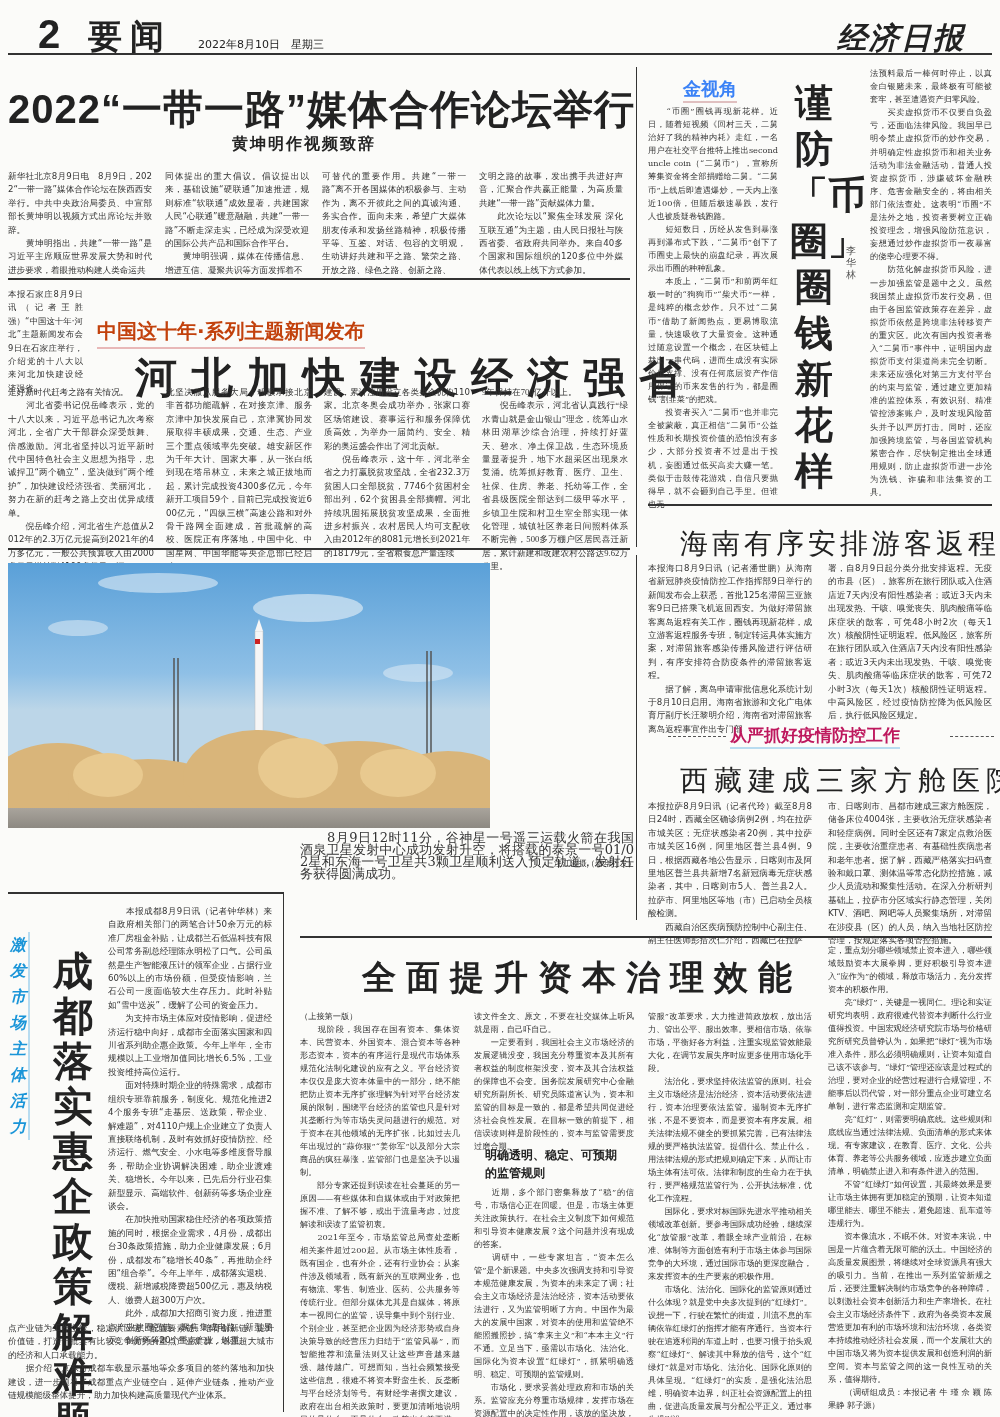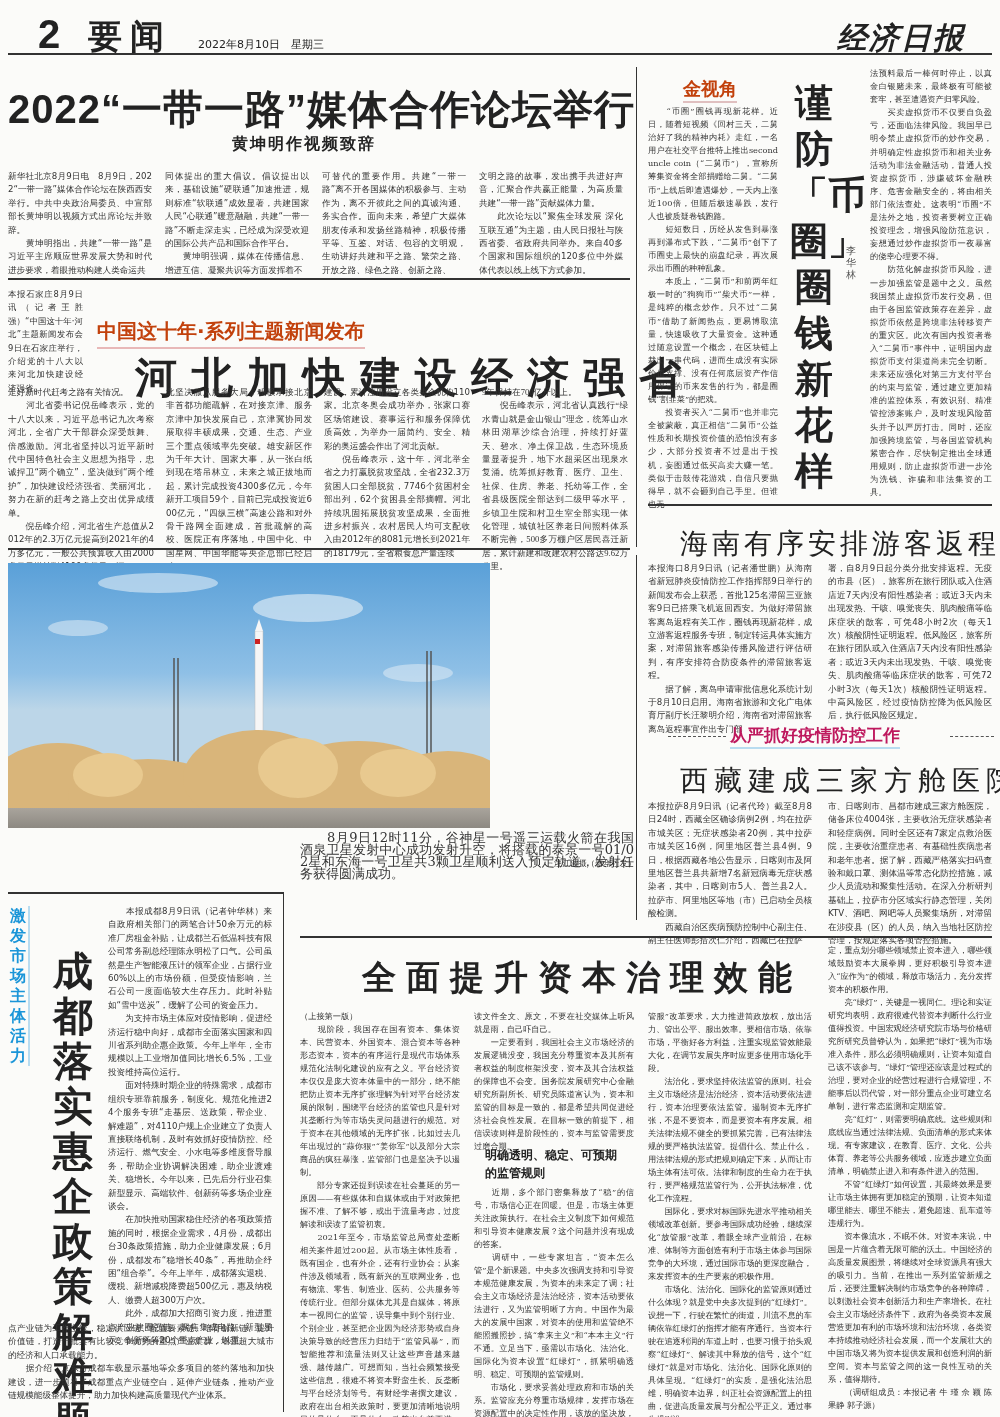--- a/index.html
+++ b/index.html
@@ -15,32 +15,32 @@
   .pg-sec { left: 88px; top: 14px; font-size: 34px; font-weight: bold; font-family: "DejaVu Serif", serif; letter-spacing: 8px; }
   .pg-date { left: 198px; top: 37px; font-size: 11px; color: #222; }
   .logo { right: 35px; top: 18px; font-size: 30px; font-family: "DejaVu Serif", serif; font-style: italic; font-weight: bold; letter-spacing: 2px; }
 
   
   .h-main { left: 8px; top: 82px; font-size: 40px; font-weight: bold; font-family: "Liberation Sans", sans-serif; letter-spacing: 1px; white-space: nowrap; }
   .h-sub { left: 232px; top: 134px; font-size: 16px; font-weight: bold; font-family: "DejaVu Serif", serif; letter-spacing: 2px; }
   .red-kicker { left: 97px; top: 318px; font-size: 20px; color: #c2410c; font-weight: bold; border-bottom: 2px solid #e8b8b8; padding-bottom: 2px; }
   .h-hebei { left: 135px; top: 350px; font-size: 42px; font-family: "DejaVu Serif", serif; font-weight: bold; letter-spacing: 14px; white-space: nowrap; }
 
-  .jin-title { left: 683px; top: 77px; font-size: 18px; color: #c2410c; font-weight: bold; border-bottom: 2px solid #e0c0c0; }
+  .jin-title { left: 683px; top: 77px; font-size: 18px; color: #3b82f6; font-weight: bold; border-bottom: 2px solid #e0c0c0; }
   .vert-title { left: 790px; top: 80px; width: 48px; font-size: 38px; font-weight: bold; line-height: 46px; text-align: center; font-family: "DejaVu Sans", sans-serif; }
   .author-vert { left: 846px; top: 245px; width: 12px; font-size: 10px; line-height: 12px; color: #555; }
 
   .h-hainan { left: 680px; top: 525px; font-size: 28px; letter-spacing: 4px; white-space: nowrap; }
   .blue-kicker { left: 730px; top: 724px; font-size: 17px; color: #be185d; font-weight: bold; border-bottom: 2px solid #b8dcf0; }
   .dash-l { left: 668px; top: 736px; width: 58px; border-top: 1px dashed #555; }
   .dash-r { left: 950px; top: 736px; width: 44px; border-top: 1px dashed #555; }
   .h-tibet { left: 680px; top: 762px; font-size: 28px; letter-spacing: 6px; white-space: nowrap; }
 
   .h-capital { left: 362px; top: 955px; font-size: 34px; font-weight: bold; letter-spacing: 10px; white-space: nowrap; font-family: "Liberation Sans", sans-serif; }
-  .blue-vert { left: 10px; top: 906px; width: 20px; font-size: 16px; line-height: 20px; color: #1a95d8; font-weight: bold; border-right: 2px solid #b8dcf0; }
+  .blue-vert { left: 10px; top: 932px; width: 20px; font-size: 16px; line-height: 26px; color: #1a95d8; font-weight: bold; border-right: 2px solid #b8dcf0; font-style: italic; }
   .vert-chengdu { left: 48px; top: 900px; width: 50px; font-size: 40px; line-height: 45px; font-family: "DejaVu Serif", serif; font-weight: bold; text-align: center; margin-top: 48px; }
   .subhead-cap { left: 485px; top: 1146px; font-size: 12px; font-weight: bold; line-height: 18px; }
 
   .photo { left: 8px; top: 563px; width: 482px; height: 245px; overflow: hidden; background: linear-gradient(#5aa0d8, #8fc0e6 45%, #bcd6e8 60%); }
   .caption { left: 290px; top: 812px; width: 360px; font-size: 13px; line-height: 12px; }
 </style>
 </head>
 <body>
 
 <div class="abs pg-num">2</div>

